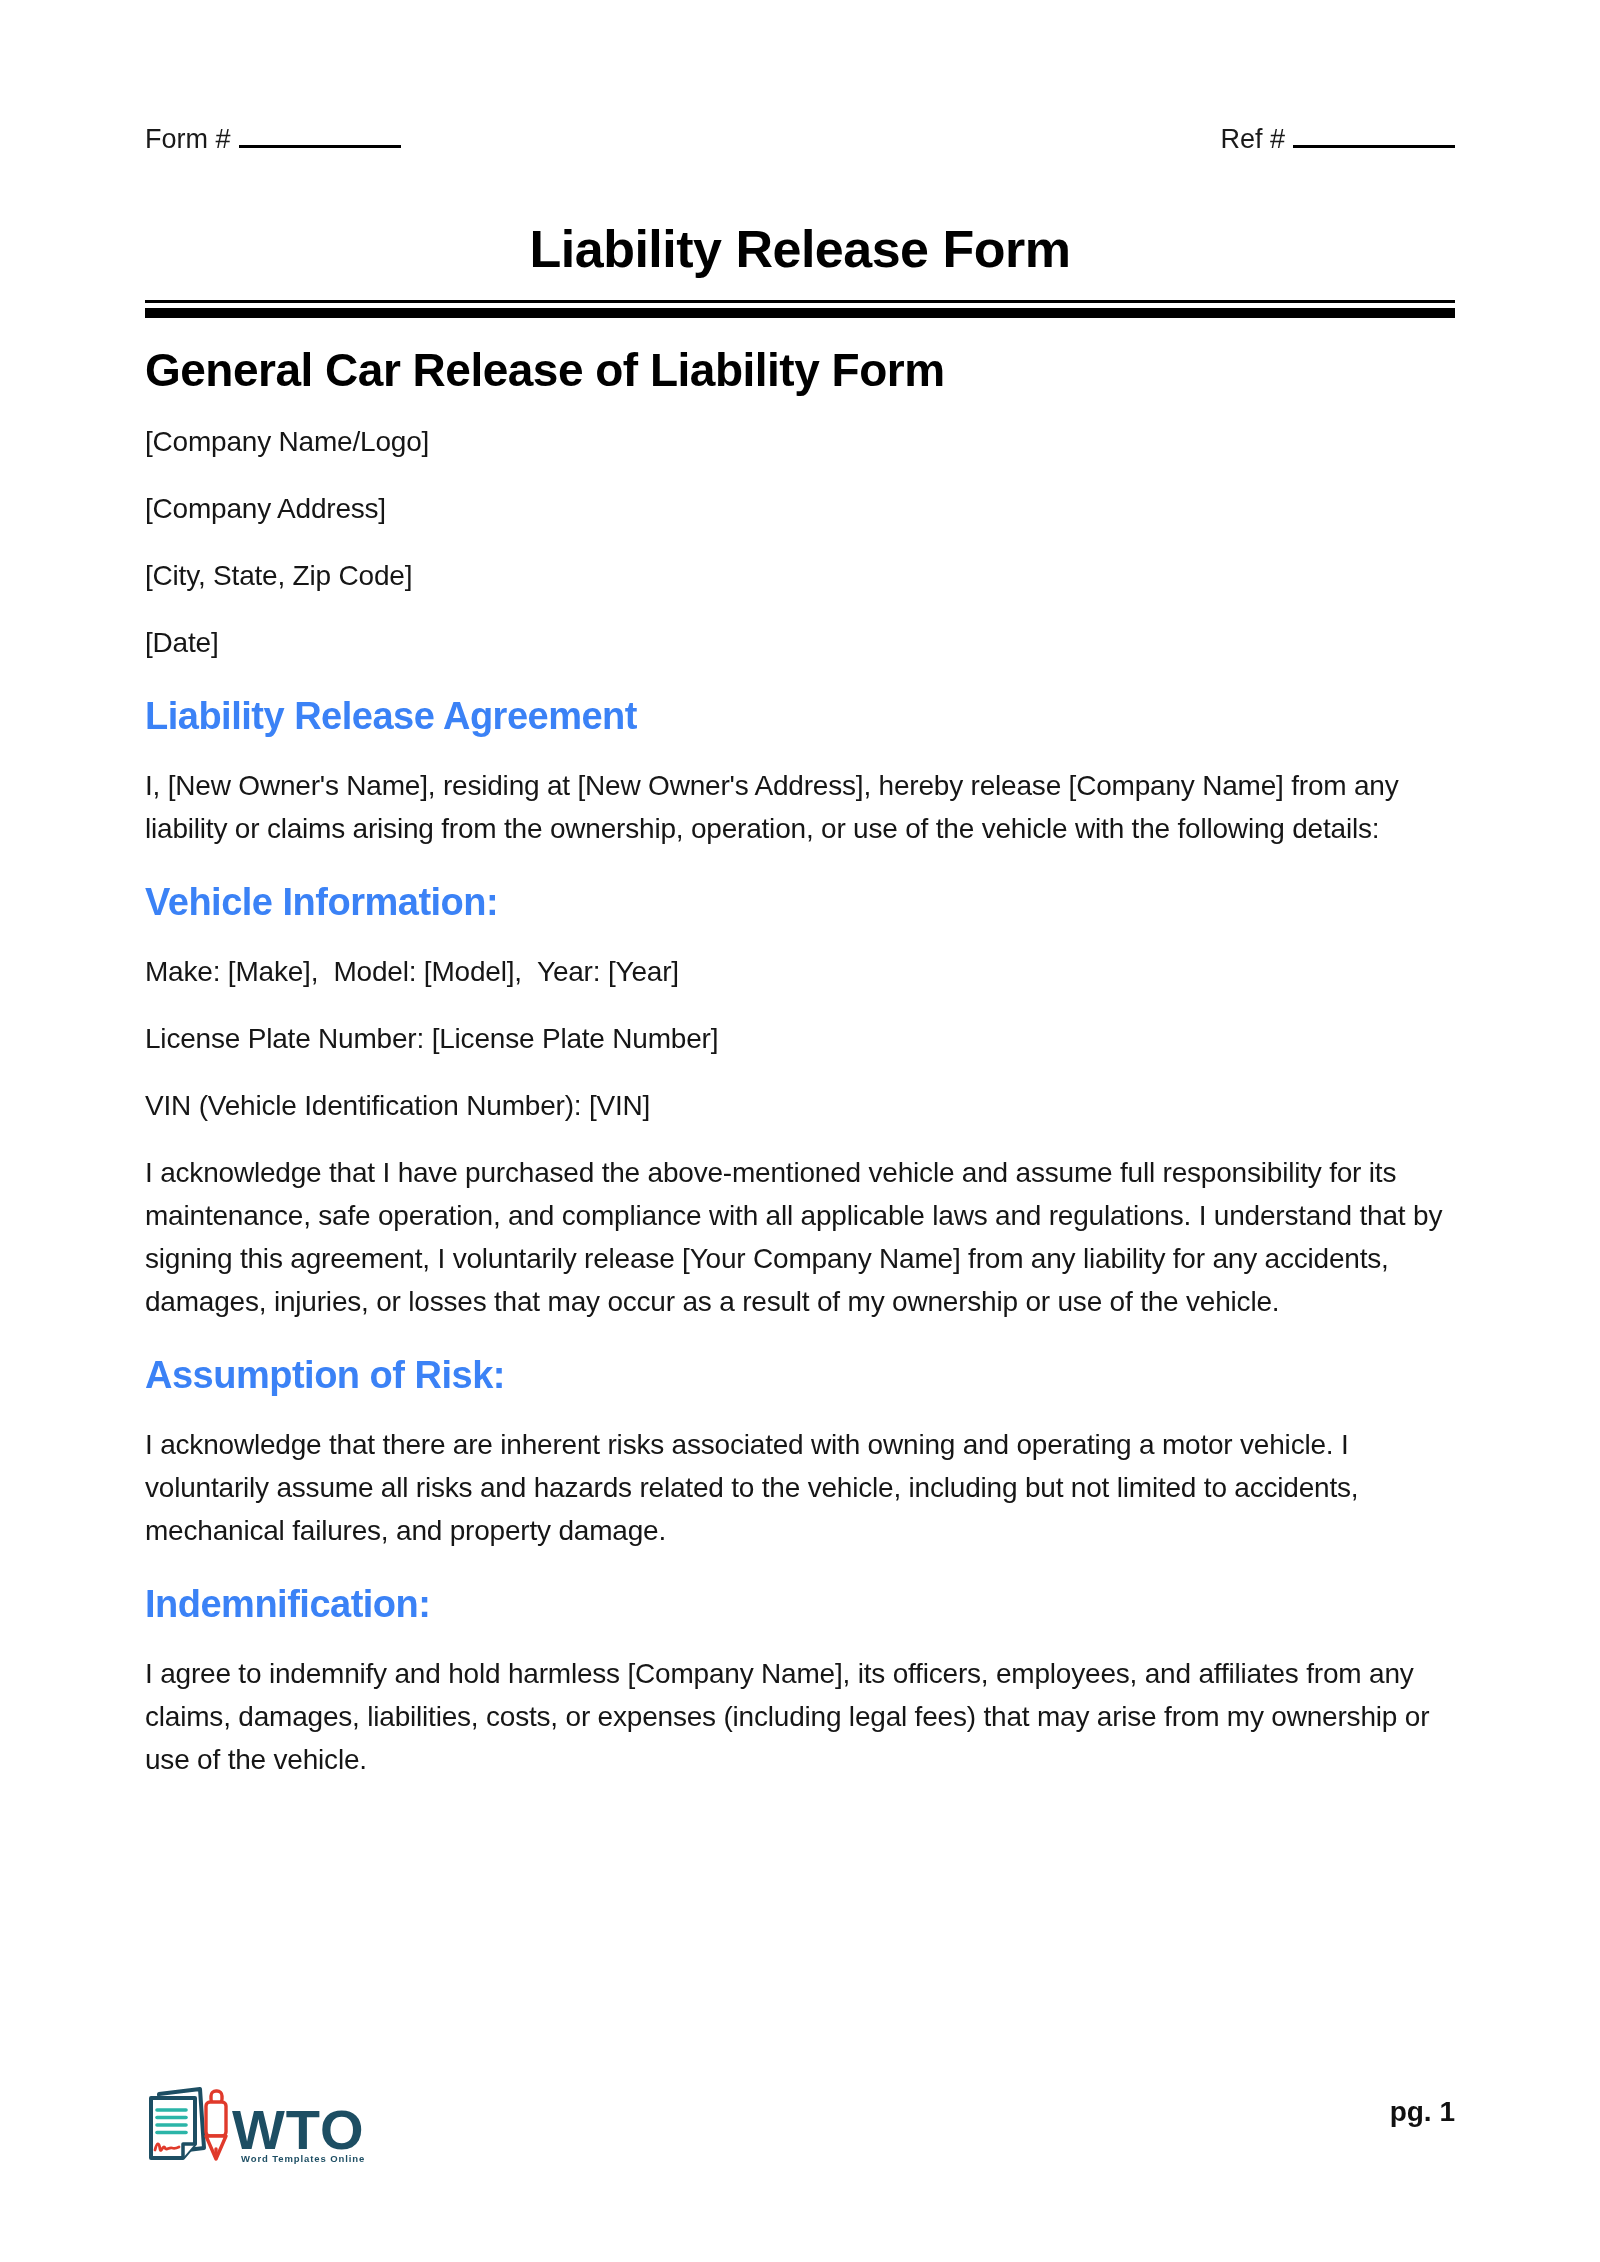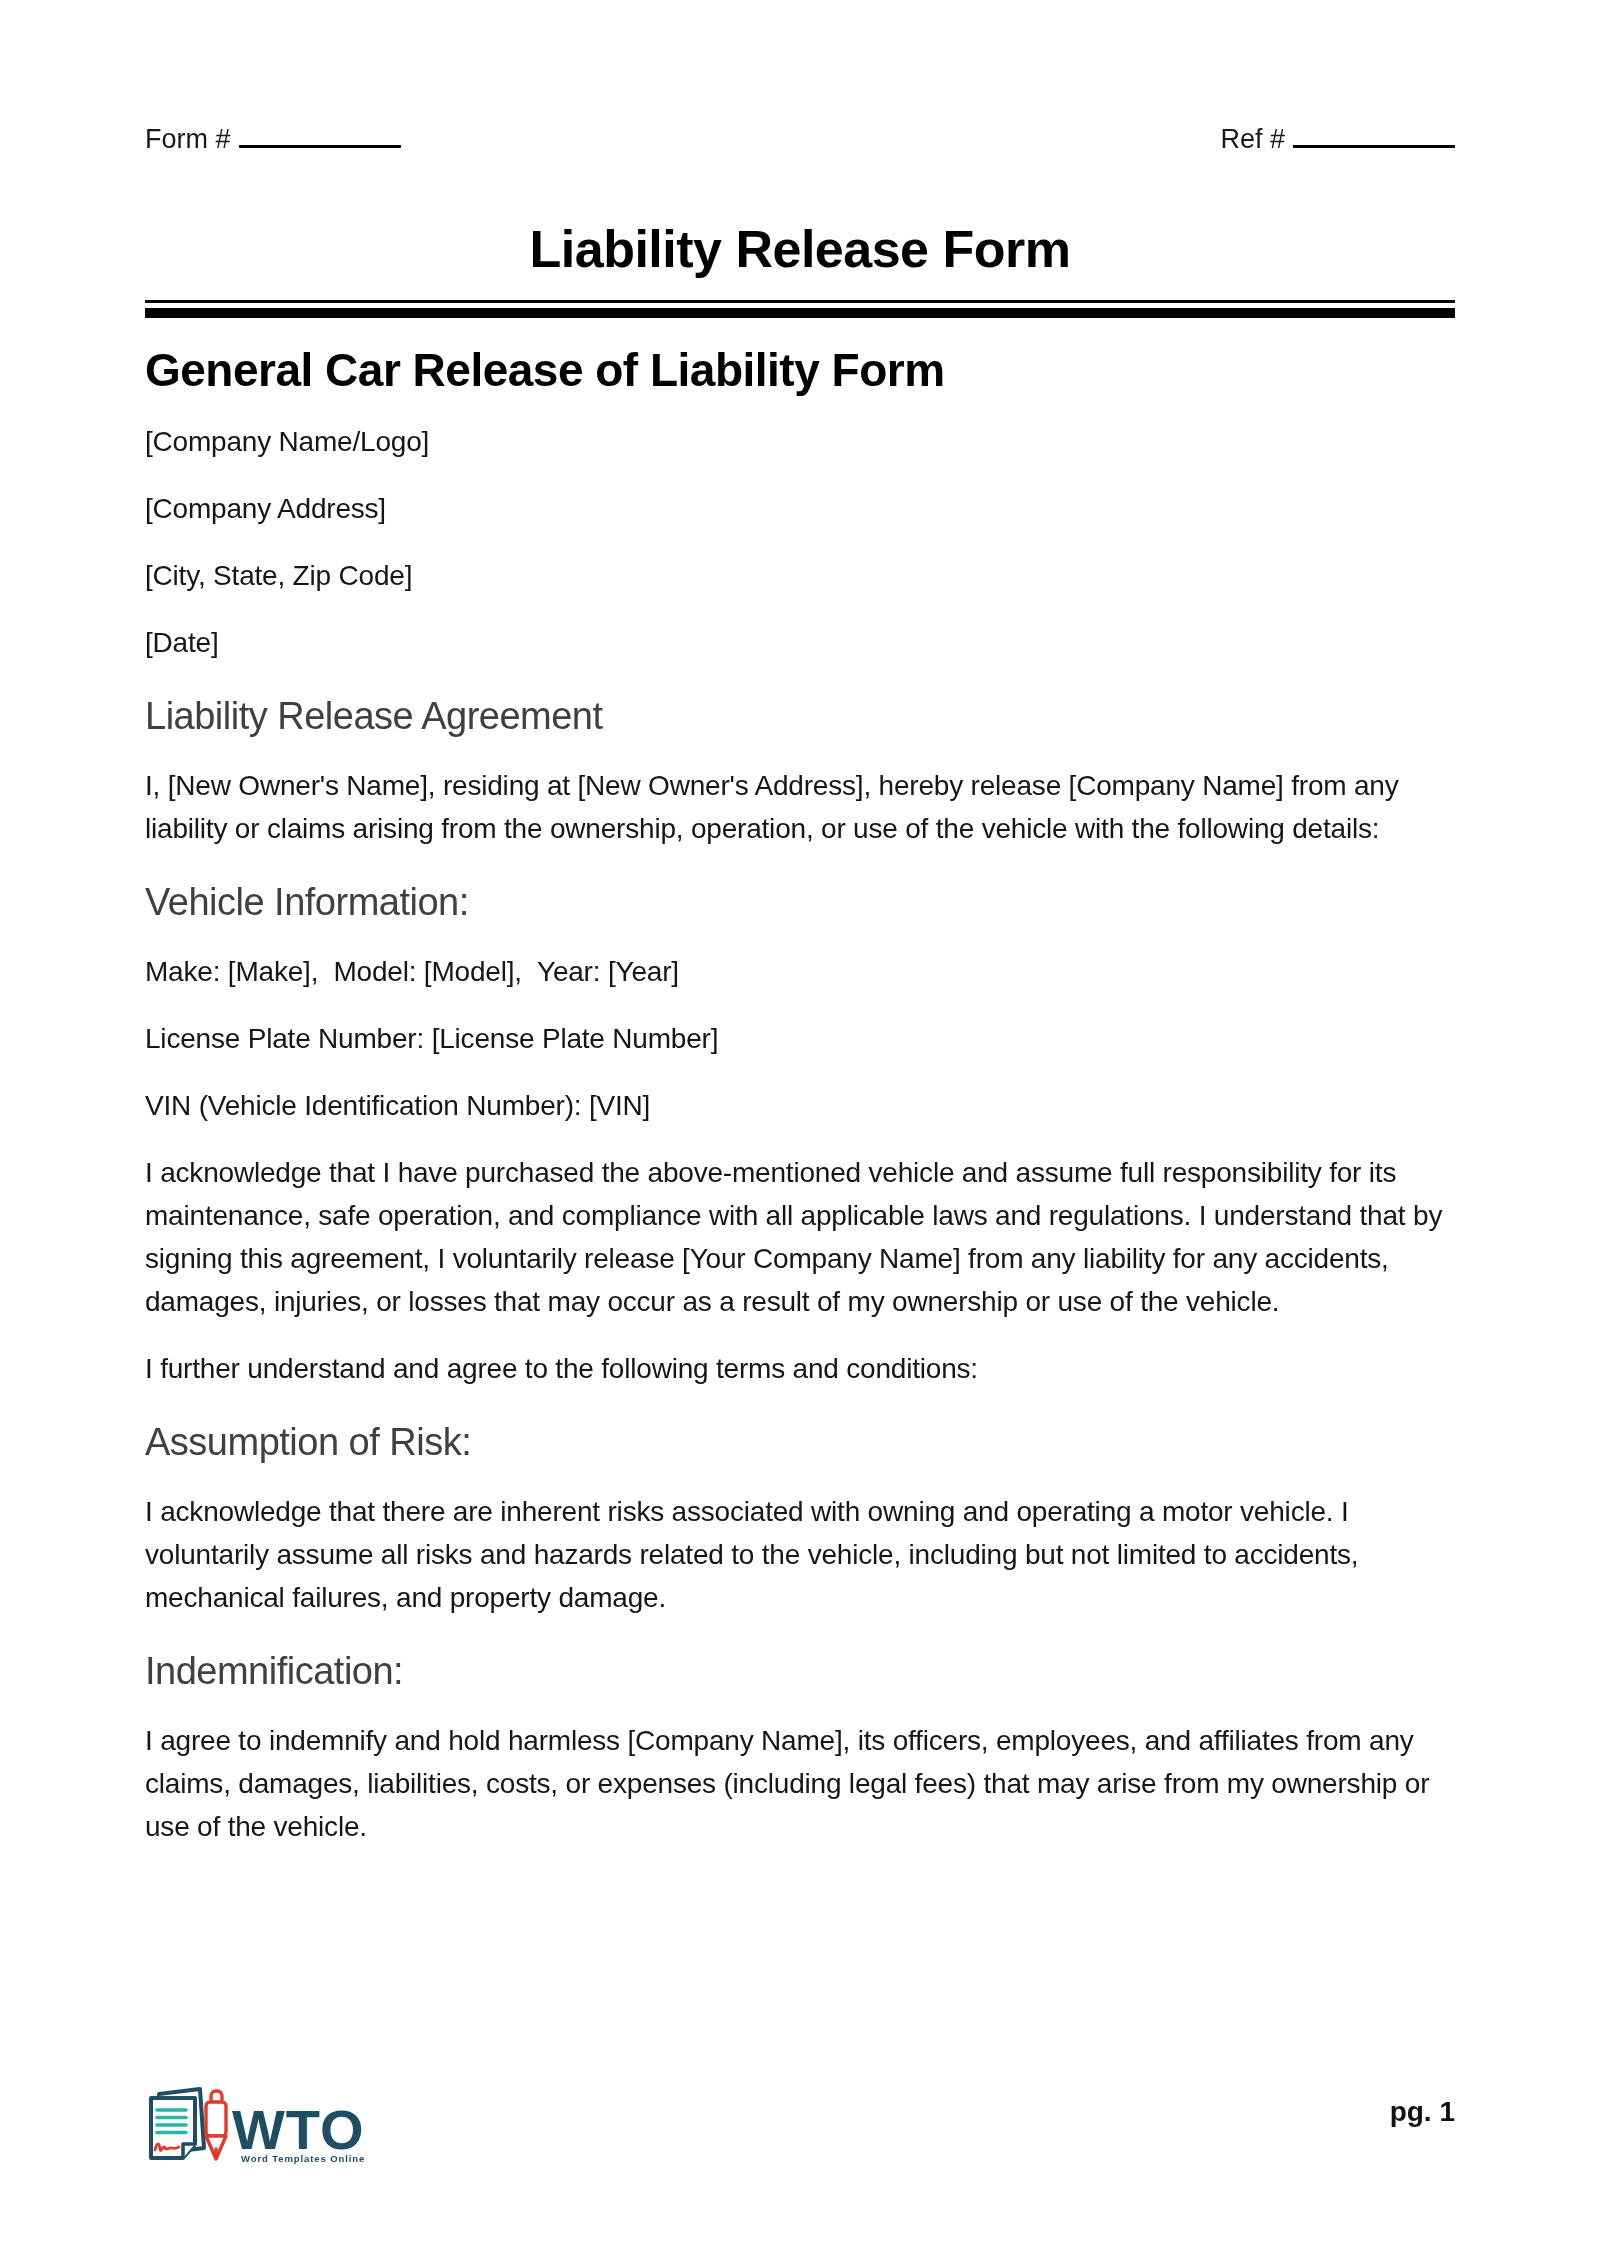--- a/index.html
+++ b/index.html
@@ -56,22 +56,22 @@
     font-size: 46px;
     line-height: 52px;
     font-weight: 700;
     color: #000;
     letter-spacing: -0.5px;
   }
   h3.section-sub {
     margin: 28px 0 24px 0;
     font-size: 38px;
     line-height: 48px;
-    font-weight: 400;
-    color: #404040;
+    font-weight: 700;
+    color: #3b82f6;
     letter-spacing: -0.5px;
   }
   p.body-text {
     margin: 24px 0;
     font-size: 28px;
     line-height: 43px;
     letter-spacing: -0.2px;
   }
   .doc-footer {
     position: absolute;
@@ -117,21 +117,20 @@
 
     <h3 class="section-sub">Liability Release Agreement</h3>
     <p class="body-text">I, [New Owner's Name], residing at [New Owner's Address], hereby release [Company Name] from any liability or claims arising from the ownership, operation, or use of the vehicle with the following details:</p>
 
     <h3 class="section-sub">Vehicle Information:</h3>
     <p class="body-text">Make: [Make], &nbsp;Model: [Model], &nbsp;Year: [Year]</p>
     <p class="body-text">License Plate Number: [License Plate Number]</p>
     <p class="body-text">VIN (Vehicle Identification Number): [VIN]</p>
 
     <p class="body-text">I acknowledge that I have purchased the above-mentioned vehicle and assume full responsibility for its maintenance, safe operation, and compliance with all applicable laws and regulations. I understand that by signing this agreement, I voluntarily release [Your Company Name] from any liability for any accidents, damages, injuries, or losses that may occur as a result of my ownership or use of the vehicle.</p>
-    <p class="body-text">I further understand and agree to the following terms and conditions:</p>
 
     <h3 class="section-sub">Assumption of Risk:</h3>
     <p class="body-text">I acknowledge that there are inherent risks associated with owning and operating a motor vehicle. I voluntarily assume all risks and hazards related to the vehicle, including but not limited to accidents, mechanical failures, and property damage.</p>
 
     <h3 class="section-sub">Indemnification:</h3>
     <p class="body-text">I agree to indemnify and hold harmless [Company Name], its officers, employees, and affiliates from any claims, damages, liabilities, costs, or expenses (including legal fees) that may arise from my ownership or use of the vehicle.</p>
   </div>
 
   <div class="doc-footer">
     <svg class="logo" width="235" height="88" viewBox="0 0 235 88" xmlns="http://www.w3.org/2000/svg">

